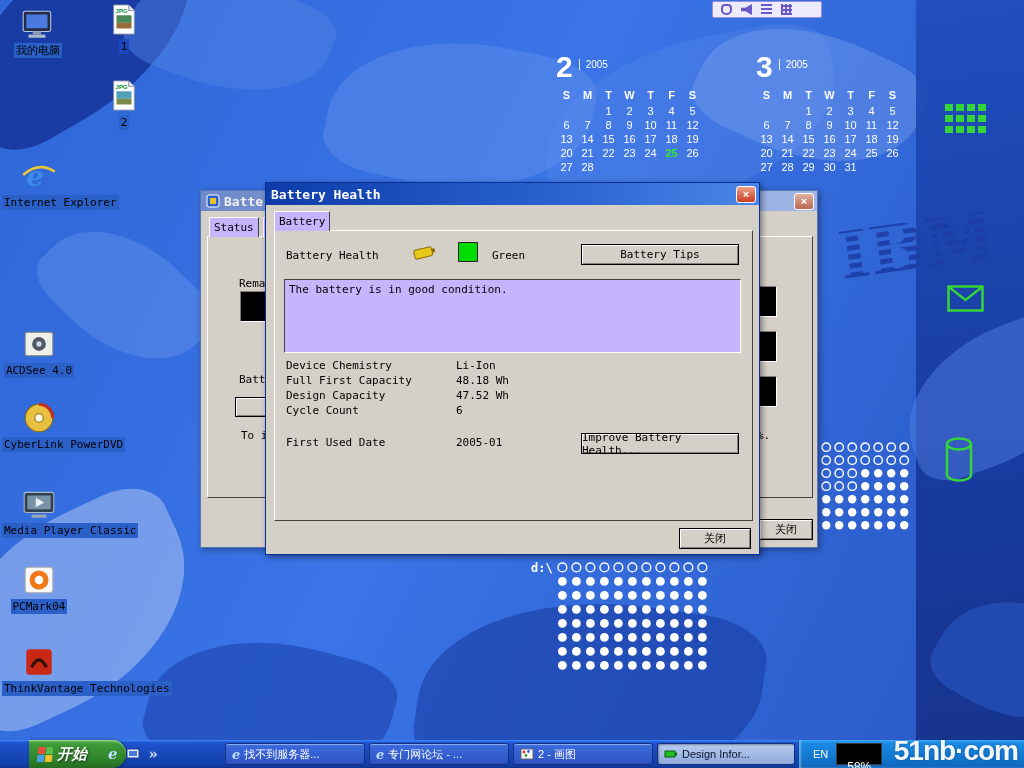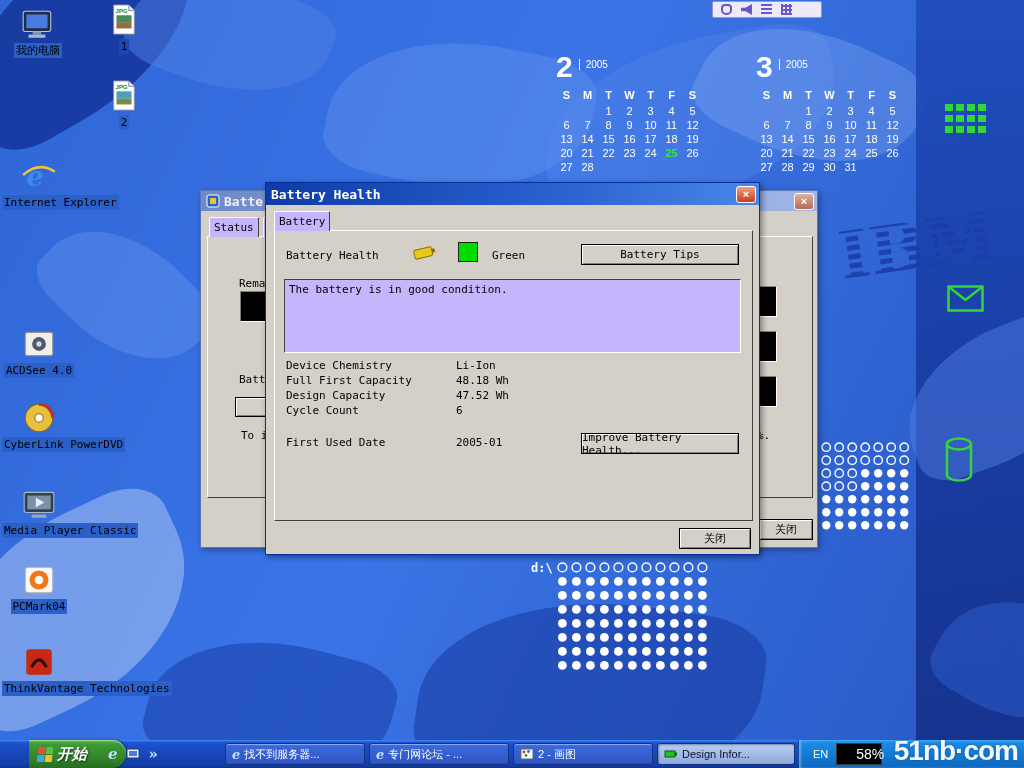--- a/index.html
+++ b/index.html
@@ -76,21 +76,21 @@
   .task { position:absolute; top:3px; height:22px; width:140px; border:1px solid #16307e; border-radius:3px;
     background:linear-gradient(#4f82ee 0%,#3a68da 10%,#355fd0 55%,#2b51bd 100%);
     box-shadow:inset 0 1px 0 rgba(255,255,255,.35);
     color:#fff; font-size:11px; display:flex; align-items:center; gap:4px; padding:0 6px; overflow:hidden; white-space:nowrap; }
   .task.active { background:linear-gradient(#b9cdf0,#8fa9dc); color:#071330; box-shadow:inset 1px 1px 2px rgba(0,0,0,.35); }
   .tray { position:absolute; left:798px; top:0; width:226px; height:28px;
     background:linear-gradient(#2da2f5 0%,#1b8ae4 12%,#1277cf 60%,#0e66bc 100%);
     border-left:1px solid #0a4d9a; box-shadow:inset 2px 0 2px rgba(255,255,255,.35);
     display:flex; align-items:center; gap:8px; padding-left:14px; color:#fff; font-size:11px; }
   .battbox { background:#000; border:1px solid #3a3a3a; height:22px; width:46px; display:flex;
-    align-items:center; gap:16px; padding:0 3px; color:#fff; font-size:14px; }
+    align-items:center; gap:16px; padding:0 3px; color:#fff; font-size:12px;flex-direction:column; }
   #watermark { position:absolute; right:6px; bottom:1px; z-index:30; color:rgba(255,255,255,.95);
     font:bold 28px "Liberation Sans",sans-serif; letter-spacing:-1px; text-shadow:0 0 3px rgba(0,0,40,.3); }
 
   
   #osd { position:absolute; left:712px; top:1px; width:110px; height:17px; z-index:3;
     background:#eceafb; border:1px solid #9a90d8; border-radius:2px;
     display:flex; align-items:center; gap:9px; padding:0 8px; }
   .osd-i { width:11px; height:11px; display:inline-block; }
   .osd-mouse { border:2px solid #6a58c8; border-radius:4px 4px 5px 5px; }
   .osd-speaker { background:#6a58c8; clip-path:polygon(0 35%,40% 35%,100% 0,100% 100%,40% 65%,0 65%); }

